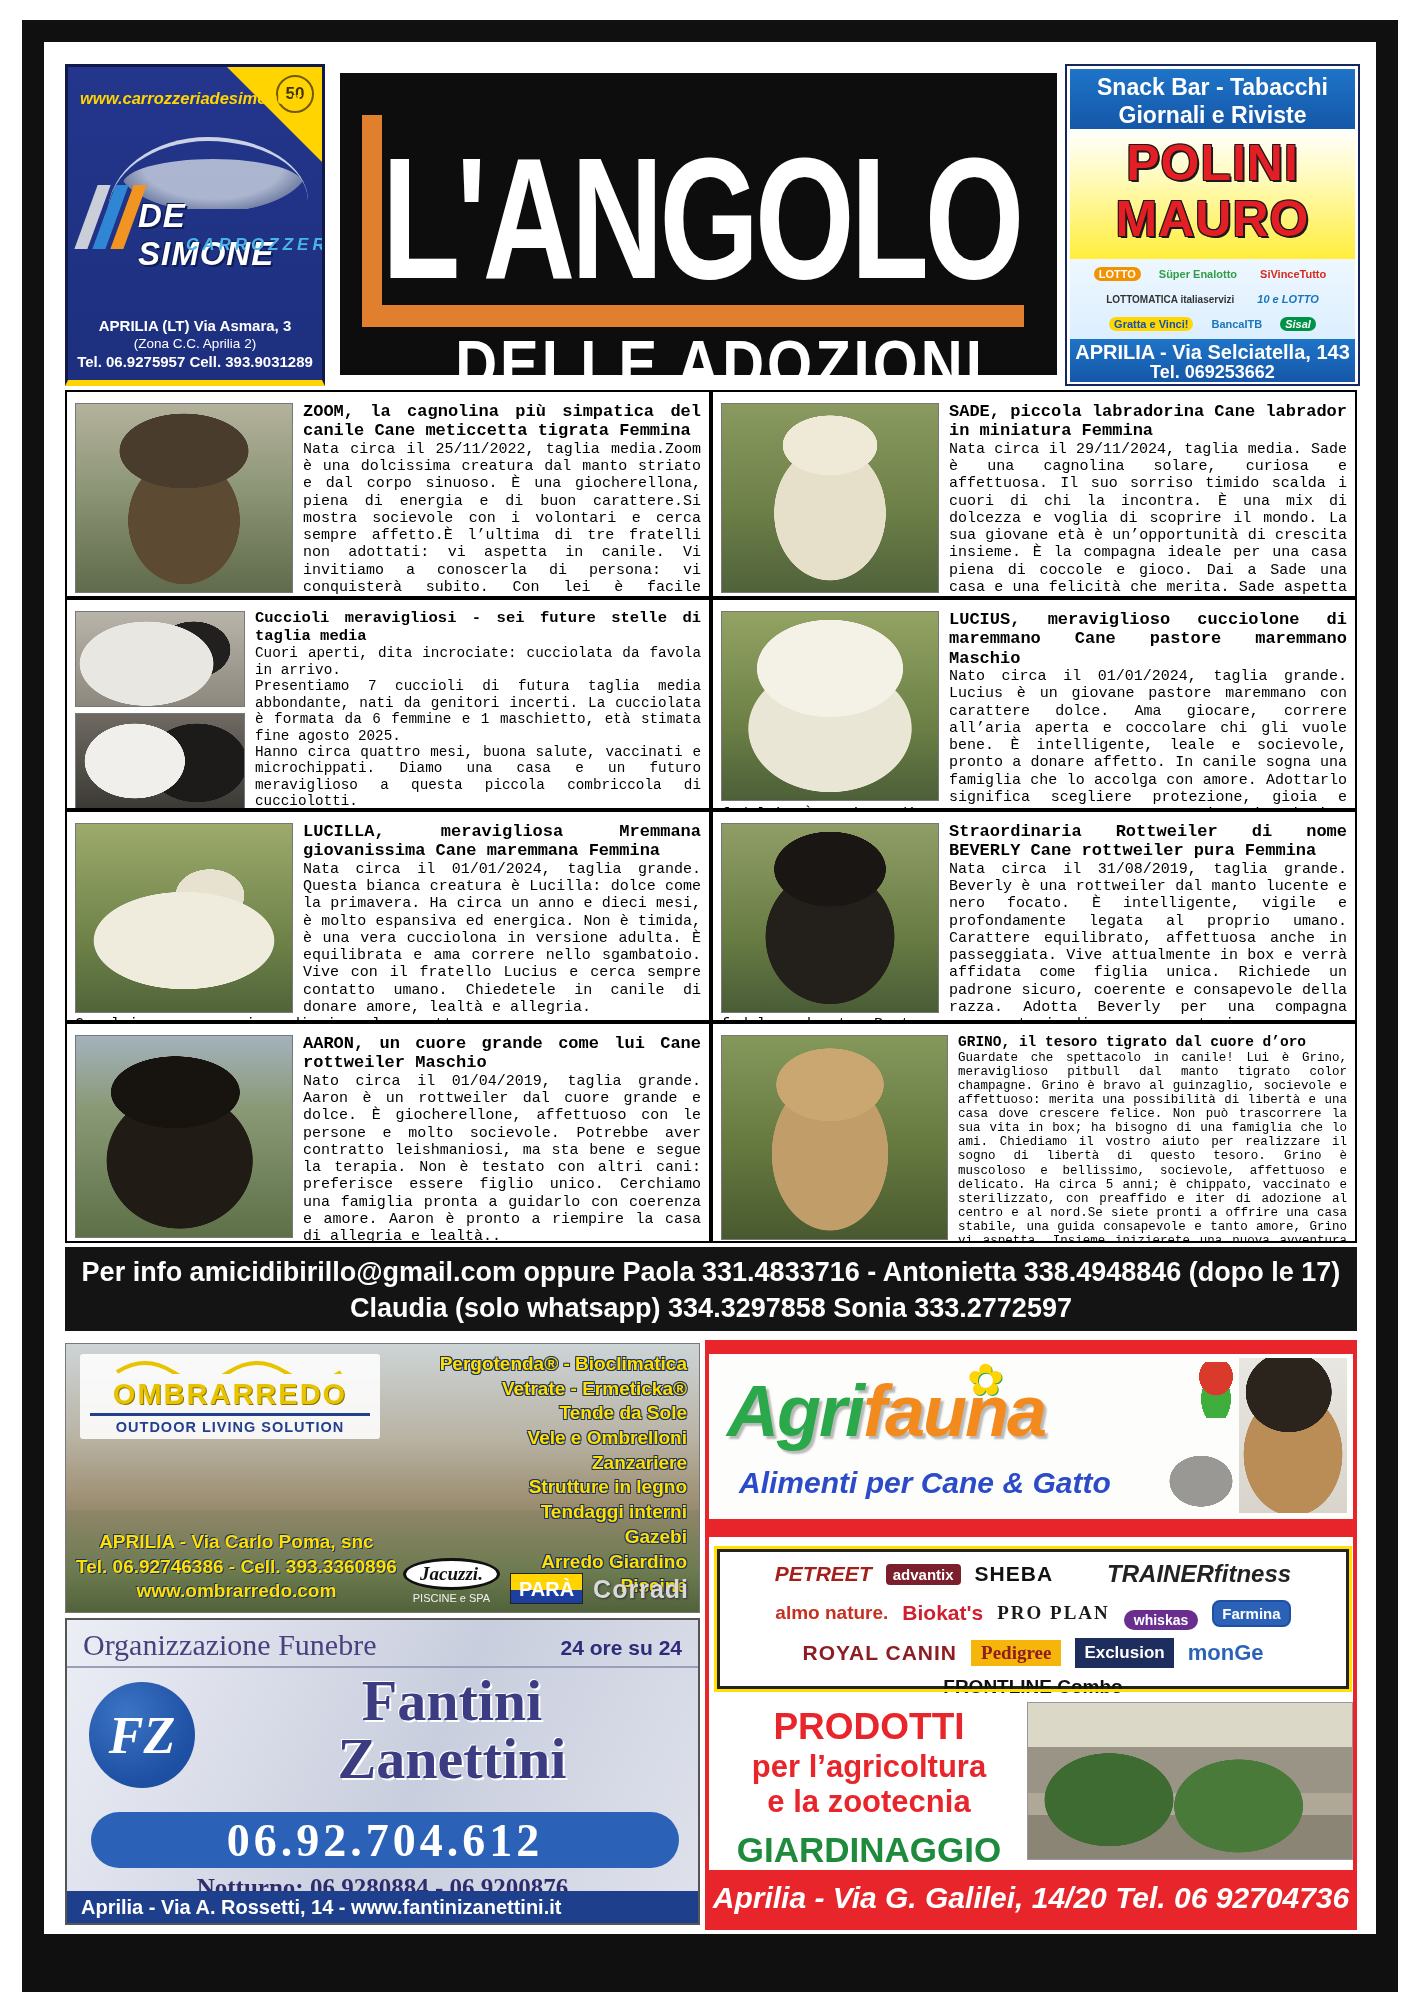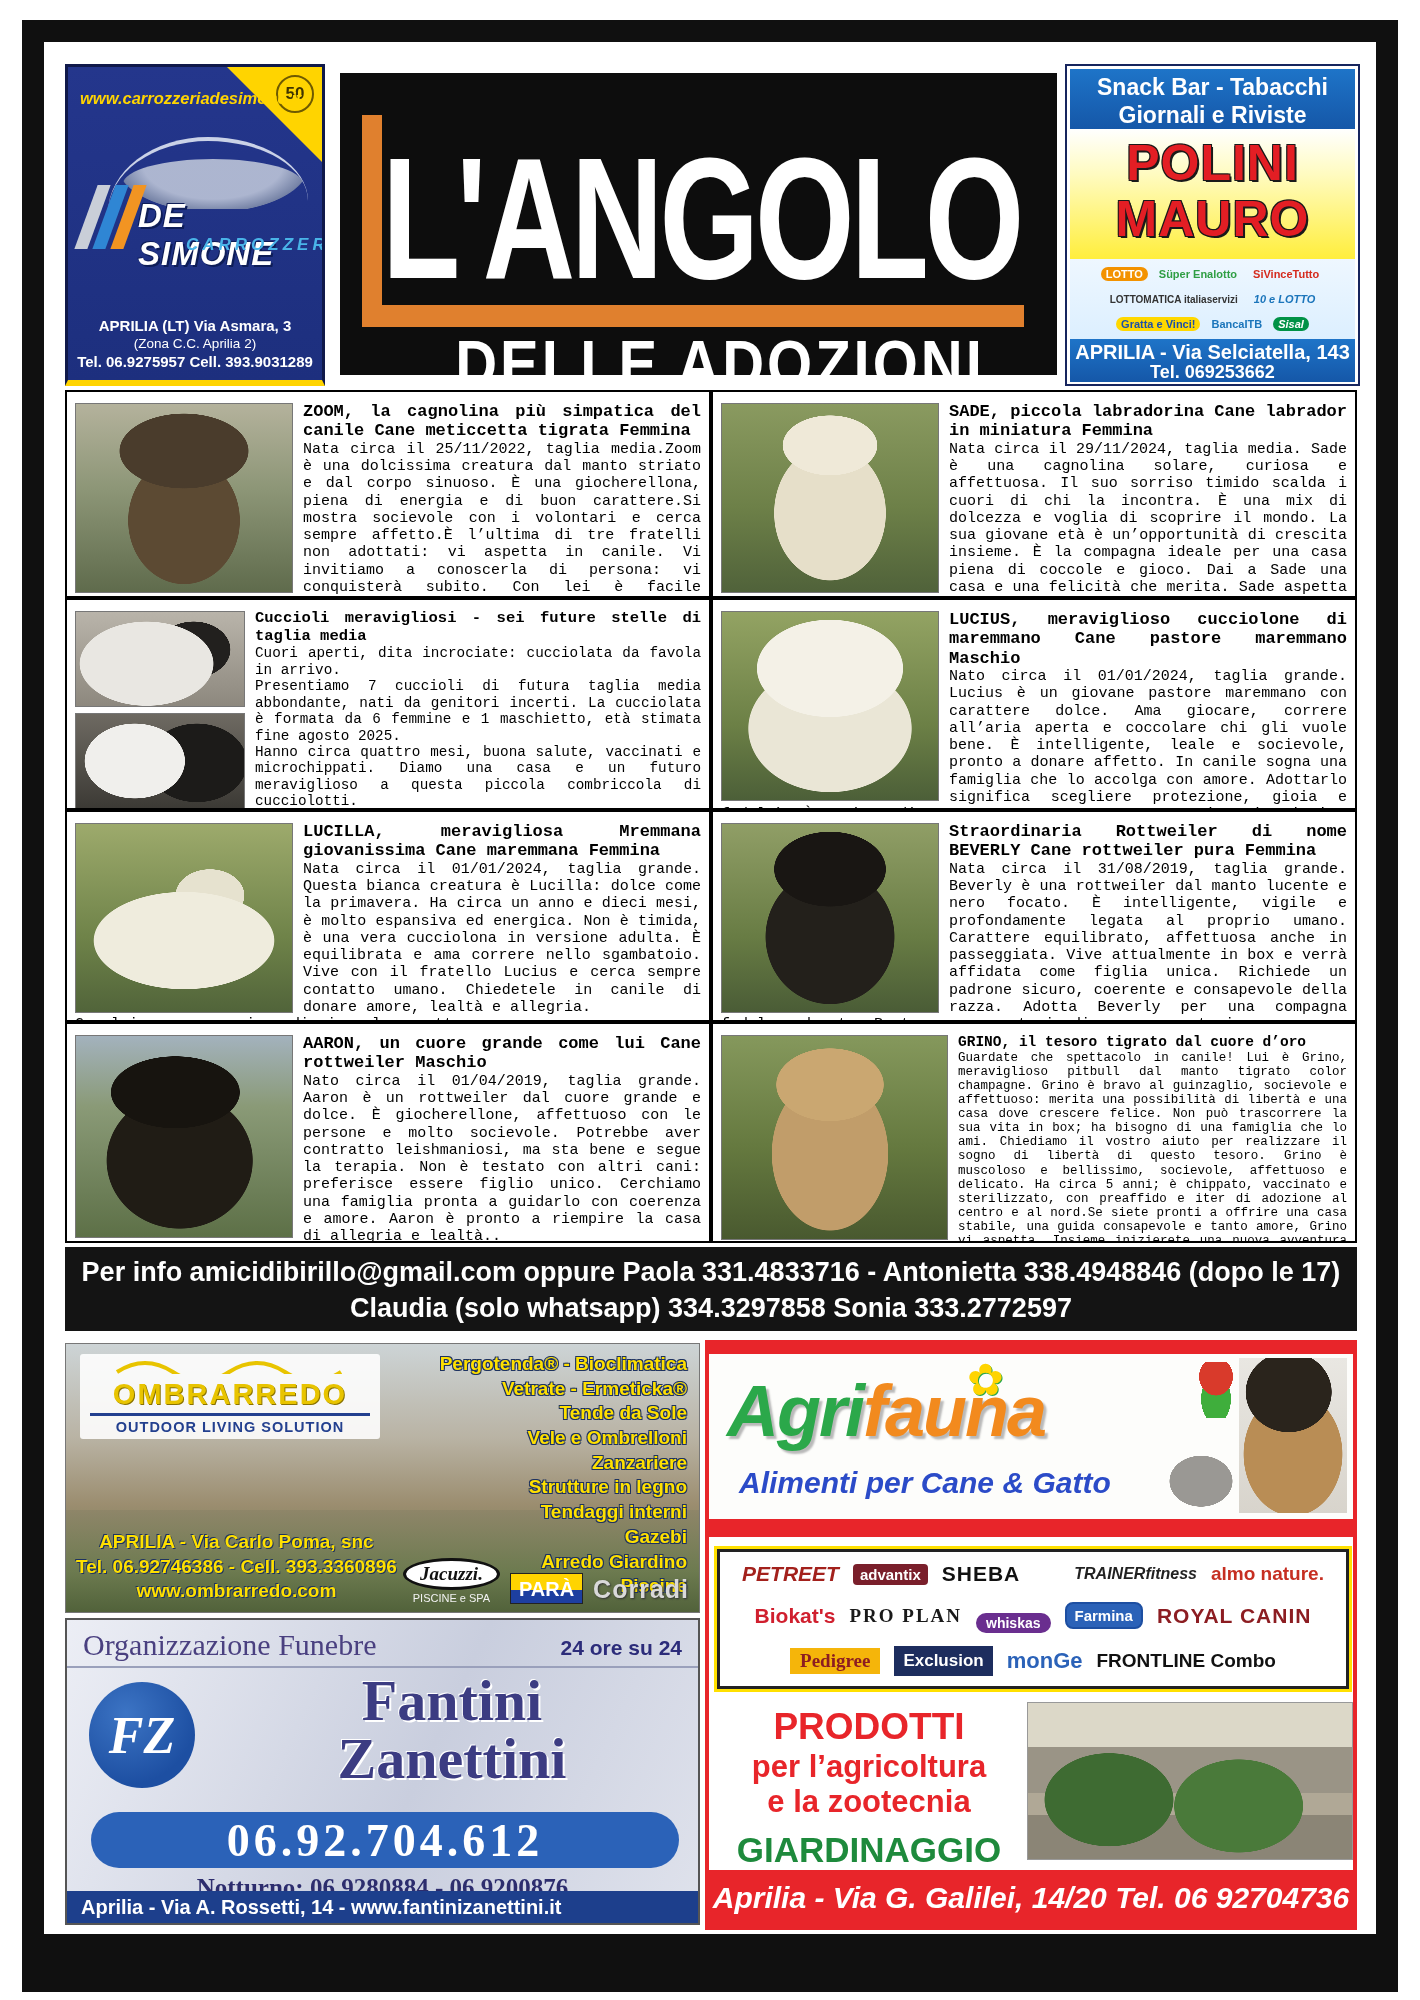--- a/index.html
+++ b/index.html
@@ -46,21 +46,21 @@
 
   .ad-po { position:absolute; left:1065px; top:64px; width:295px; height:322px; border:2px solid #17255e;
            background:#fff; padding:3px; }
   .po-top { height:60px; background:linear-gradient(180deg,#1e74c8,#1557a8); color:#fff; font-weight:bold;
             text-align:center; font-size:23px; line-height:1.22; padding-top:4px; }
   .po-name { height:130px; background:linear-gradient(180deg,#ffffff 0%,#fffbc0 35%,#ffee3c 100%);
              text-align:center; padding-top:6px; }
   .po-name div { color:#e31e24; font-weight:bold; font-size:50px; line-height:1.12; letter-spacing:1px;
                  text-shadow:2px 2px 0 #1a1a1a, -1px -1px 0 #1a1a1a, 1px -1px 0 #1a1a1a, -1px 1px 0 #1a1a1a; }
   .po-logos { height:80px; background:linear-gradient(180deg,#eef7ff,#dcefff); display:flex; flex-wrap:wrap;
-              align-items:center; justify-content:center; gap:3px 6px; padding:4px 2px; }
+              align-items:center; justify-content:center; gap:3px 13px; padding:4px 2px; }
   .po-lg { font-size:11px; font-weight:bold; border-radius:8px; padding:1px 5px; white-space:nowrap; }
   .po-l0 { background:#f39200; color:#fff; }
   .po-l1 { color:#2f9e44; }
   .po-l2 { color:#d52b1e; }
   .po-l3 { color:#333; font-size:10px; }
   .po-l4 { color:#1b75bb; font-style:italic; }
   .po-l5 { background:#ffd800; color:#1b4faa; }
   .po-l6 { color:#1b75bb; }
   .po-l7 { background:#009246; color:#fff; font-style:italic; }
   .po-bot { height:43px; background:linear-gradient(180deg,#1e74c8,#1557a8); color:#fff; text-align:center;
@@ -192,21 +192,21 @@
                background:radial-gradient(ellipse 50% 34% at 50% 26%, #d93a2b 99%, transparent),
                           radial-gradient(ellipse 44% 44% at 50% 66%, #3fae3c 99%, transparent), transparent; }
   .ag-band { position:absolute; left:0; top:175px; width:100%; height:18px; background:#e8252a; }
   .ag-brands { position:absolute; left:8px; top:205px; width:632px; height:140px; background:#fff;
                border:3px solid #222; outline:3px solid #ffe000; padding:8px 6px; display:flex; flex-wrap:wrap;
                align-items:center; justify-content:center; gap:8px 14px; }
   .br { font-weight:bold; white-space:nowrap; }
   .br0 { color:#a3211c; font-size:21px; font-style:italic; }
   .br1 { background:#7a1f2b; color:#fff; font-size:15px; padding:2px 7px; border-radius:4px; }
   .br2 { color:#111; font-size:21px; letter-spacing:1px; }
-  .br3 { color:#222; font-size:16px; font-style:italic;margin-left:40px; }
+  .br3 { color:#222; font-size:24px; font-style:italic;margin-left:40px; }
   .br4 { color:#c62f22; font-size:19px; }
   .br5 { font-size:21px; color:#d01f2e; }
   .br6 { color:#1a1a1a; font-family:"Liberation Serif",serif; font-size:19px; letter-spacing:2px; }
   .br7 { background:#6a2e8f; color:#fff; font-size:14px; padding:2px 10px; border-radius:10px;margin-top:14px; }
   .br8 { background:#2b62b8; color:#fff; font-size:15px; padding:3px 8px; border-radius:8px; border:2px solid #1d4fa2; }
   .br9 { color:#8c1d22; font-size:21px; letter-spacing:1px; }
   .br10 { background:#f5b50a; color:#8c1d22; font-family:"Liberation Serif",serif; font-size:19px; padding:2px 10px; }
   .br11 { background:#1d2d5e; color:#fff; font-size:17px; padding:5px 9px; }
   .br12 { color:#2b62b8; font-size:22px; }
   .br13 { color:#111; font-size:19px; }

